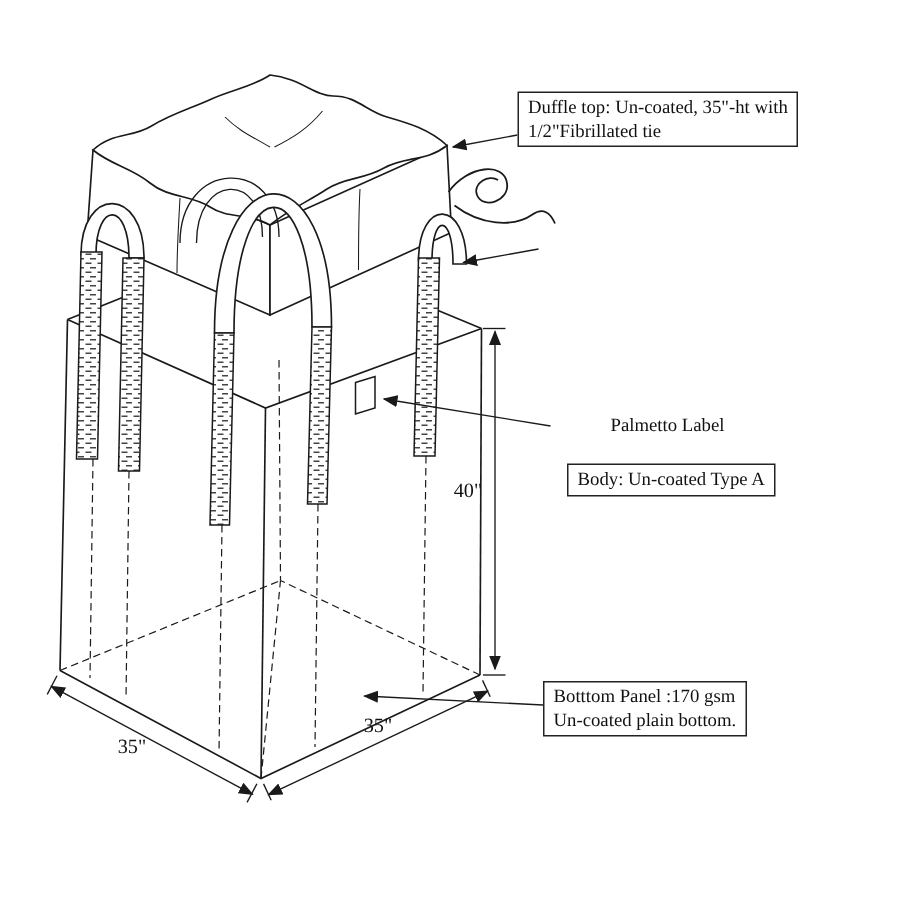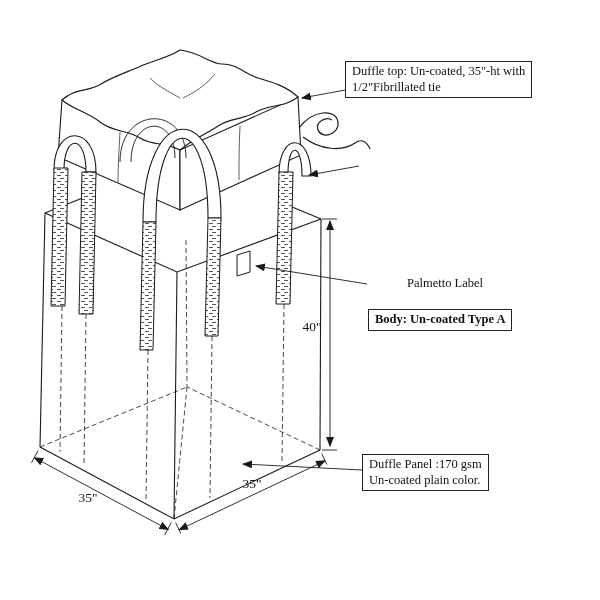--- a/index.html
+++ b/index.html
@@ -133,26 +133,26 @@
   <div class="callout" style="left:345px;top:61px;">
     <div>Duffle top:  Un-coated, 35"-ht with</div>
     <div>1/2"Fibrillated tie</div>
   </div>
 
 
   <div class="callout plain" style="left:367px;top:276px;margin-left:40px;">
     <div>Palmetto Label</div>
   </div>
 
-  <div class="callout" style="left:368px;top:309px;font-weight:bold;">
+  <div class="callout" style="left:378px;top:309px;">
     <div>Body:  Un-coated  Type A</div>
   </div>
 
   <div class="callout" style="left:362px;top:454px;">
-    <div>Duffle Panel :170 gsm</div>
-    <div>Un-coated plain color.</div>
+    <div>Botttom Panel :170 gsm</div>
+    <div>Un-coated plain bottom.</div>
   </div>
 
   <div class="dim" style="left:292px;top:319px;">40"</div>
   <div class="dim" style="left:68px;top:490px;">35"</div>
   <div class="dim" style="left:232px;top:476px;">35"</div>
 
 </div>
 
 </body></html>

